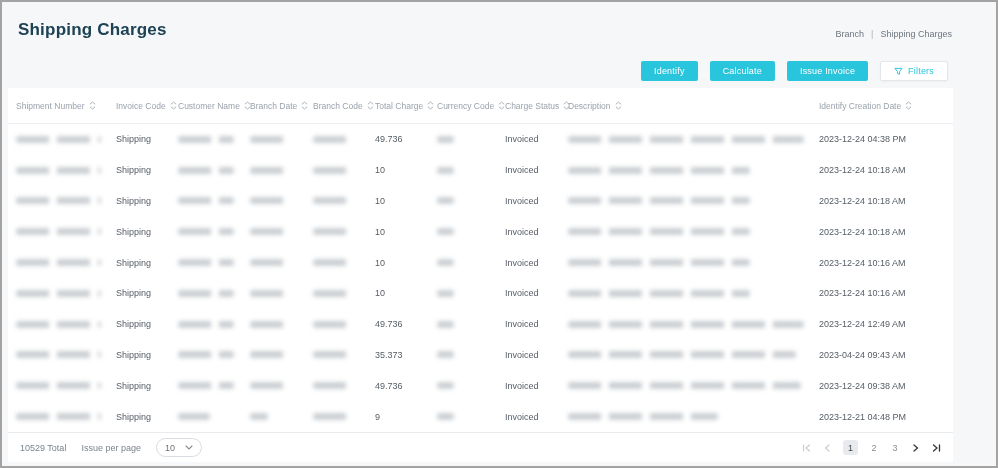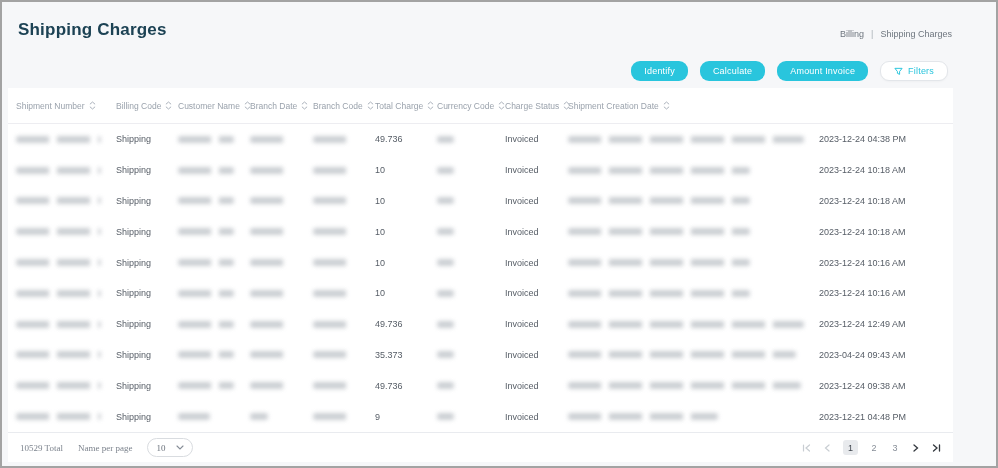--- a/index.html
+++ b/index.html
@@ -17,21 +17,21 @@
     position:absolute;right:44px;top:27px;
     display:flex;align-items:center;gap:7px;
     font-size:9px;color:#6e767f;
   }
   .breadcrumb .sep{color:#aab0b8;}
   .toolbar{
     position:absolute;right:48px;top:59px;
     display:flex;align-items:center;gap:12px;
   }
   .btn{
-    height:20px;border-radius:9px;padding:0 13px;
+    height:20px;border-radius:2px;padding:0 13px;
     background:#29c5dd;color:#fff;font-size:9px;
     display:flex;align-items:center;justify-content:center;
     border:none;cursor:pointer;font-family:inherit;letter-spacing:.2px;
   }
   .btn-outline{
     background:#fff;color:#29c5dd;border:1px solid #e3e6ea;gap:5px;
     box-shadow:0 1px 2px rgba(0,0,0,.03);
   }
   .card{
     position:absolute;left:6px;top:86px;width:945px;height:374px;
@@ -53,21 +53,21 @@
   .blur-bar{
     height:7px;border-radius:3px;filter:blur(2px);opacity:.85;
     background:repeating-linear-gradient(90deg,#c3c7cc 0px,#c3c7cc 33px,rgba(195,199,204,0) 33px,rgba(195,199,204,0) 41px);
   }
   .pagebar{
     position:absolute;left:0;right:0;bottom:0;height:30px;
     border-top:1px solid #e9ebef;background:#fff;
     display:flex;align-items:center;padding:0 12px;
   }
   .pagebar .lbl{font-size:9px;color:#7c838d;}
-  .pagebar .left-group{display:flex;align-items:center;gap:15px;font-family:Liberation Serif, serif;}
+  .pagebar .left-group{display:flex;align-items:center;gap:15px;}
   .pagesize-pill{
     width:46px;height:19px;border:1px solid #d9dce0;border-radius:10px;
     display:flex;align-items:center;justify-content:space-between;
     padding:0 8px;font-size:9px;color:#6a717b;cursor:pointer;background:#fff;
   }
   .pager{
     margin-left:auto;display:flex;align-items:center;gap:13px;
     font-size:9px;color:#878e98;
   }
   .pager .nav{cursor:pointer;display:flex;align-items:center;}
@@ -82,29 +82,29 @@
   .sort-icon svg{display:block;}
 </style>
 </head>
 <body>
 
 <div class="screen">
 
   <div class="page-title">Shipping Charges</div>
 
   <div class="breadcrumb">
-    <span>Billing</span>
+    <span>Branch</span>
     <span class="sep">|</span>
     <span>Shipping Charges</span>
   </div>
 
   <div class="toolbar">
     <button class="btn">Identify</button>
     <button class="btn">Calculate</button>
-    <button class="btn">Amount Invoice</button>
+    <button class="btn">Issue Invoice</button>
     <button class="btn btn-outline">
       <span style="display:flex;">
         <svg width="9" height="9" viewBox="0 0 10 10" fill="none" stroke="#29c5dd" stroke-width="1.1" stroke-linejoin="round">
             <path d="M1 1.5h8L6.2 5v3.2L3.8 7V5z"></path>
           </svg>
       </span>
       <span>Filters</span>
     </button>
   </div>
 
@@ -115,21 +115,21 @@
     <span>Shipment Number</span>
     <span class="sort-icon">
       <svg width="7" height="9" viewBox="0 0 7 9" fill="none" stroke="#aab1bb" stroke-width="1" stroke-linecap="round" stroke-linejoin="round">
               <path d="M1.2 3L3.5 1l2.3 2"></path>
               <path d="M1.2 6l2.3 2 2.3-2"></path>
             </svg>
     </span>
   </div>
 
   <div class="th">
-    <span>Billing Code</span>
+    <span>Invoice Code</span>
     <span class="sort-icon">
       <svg width="7" height="9" viewBox="0 0 7 9" fill="none" stroke="#aab1bb" stroke-width="1" stroke-linecap="round" stroke-linejoin="round">
               <path d="M1.2 3L3.5 1l2.3 2"></path>
               <path d="M1.2 6l2.3 2 2.3-2"></path>
             </svg>
     </span>
   </div>
 
   <div class="th">
     <span>Customer Name</span>
@@ -184,23 +184,32 @@
   <div class="th">
     <span>Charge Status</span>
     <span class="sort-icon">
       <svg width="7" height="9" viewBox="0 0 7 9" fill="none" stroke="#aab1bb" stroke-width="1" stroke-linecap="round" stroke-linejoin="round">
               <path d="M1.2 3L3.5 1l2.3 2"></path>
               <path d="M1.2 6l2.3 2 2.3-2"></path>
             </svg>
     </span>
   </div>
 
-
-  <div class="th">
-    <span>Shipment Creation Date</span>
+  <div class="th">
+    <span>Description</span>
+    <span class="sort-icon">
+      <svg width="7" height="9" viewBox="0 0 7 9" fill="none" stroke="#aab1bb" stroke-width="1" stroke-linecap="round" stroke-linejoin="round">
+              <path d="M1.2 3L3.5 1l2.3 2"></path>
+              <path d="M1.2 6l2.3 2 2.3-2"></path>
+            </svg>
+    </span>
+  </div>
+
+  <div class="th">
+    <span>Identify Creation Date</span>
     <span class="sort-icon">
       <svg width="7" height="9" viewBox="0 0 7 9" fill="none" stroke="#aab1bb" stroke-width="1" stroke-linecap="round" stroke-linejoin="round">
               <path d="M1.2 3L3.5 1l2.3 2"></path>
               <path d="M1.2 6l2.3 2 2.3-2"></path>
             </svg>
     </span>
   </div>
 </div>
 
     <div class="tbody" id="table-body">
@@ -451,21 +460,21 @@
     <div class="cell">
             <div class="blur-bar" style="width: 150px;"></div>
           </div>
     <div class="cell">2023-12-21 04:48 PM</div>
   </div>
 </div>
 
     <div class="pagebar">
       <div class="left-group">
         <span class="lbl">10529 Total</span>
-        <span class="lbl">Name per page</span>
+        <span class="lbl">Issue per page</span>
         <div class="pagesize-pill">
           <span>10</span>
           <span style="display:flex;">
             <svg width="8" height="5" viewBox="0 0 8 5" fill="none" stroke="#868d97" stroke-width="1.1" stroke-linecap="round">
                 <path d="M1 1l3 3 3-3"></path>
               </svg>
           </span>
         </div>
       </div>
       <div class="pager">

